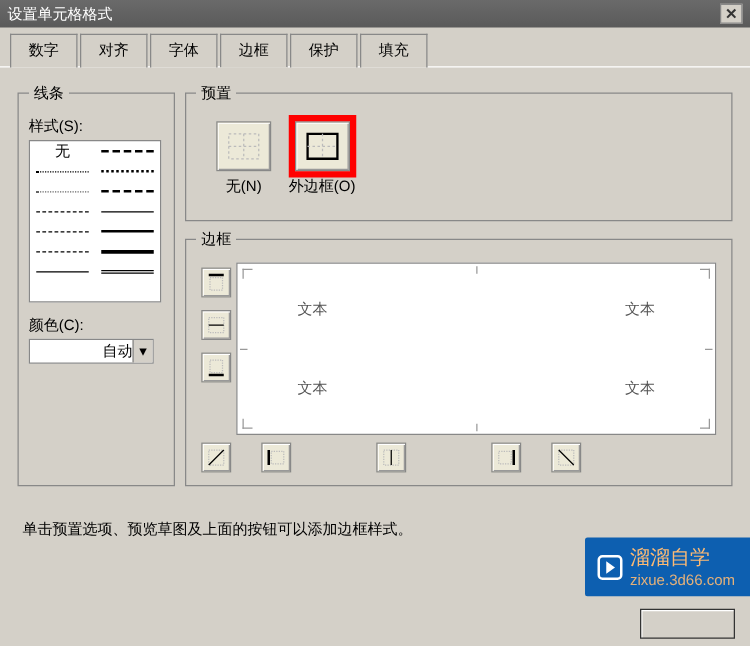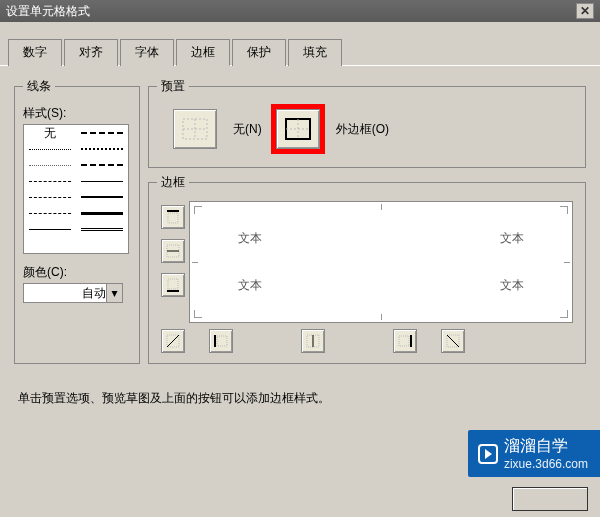--- a/index.html
+++ b/index.html
@@ -29,21 +29,21 @@
     background: #d4d0c8;
     border: 1px solid #888;
     text-align: center;
     line-height: 14px;
     color: #333;
     font-weight: bold;
     font-family: Arial;
   }
   .tabs {
     display: flex;
-    padding: 16px 8px 0 8px;
+    padding: 4px 8px 0 8px;
     border-bottom: 1px solid #fff;
     position: relative;
   }
   .tab {
     padding: 4px 14px;
     border: 1px solid #888;
     border-bottom: none;
     background: #d4d0c8;
     margin-right: 2px;
     position: relative;
@@ -134,23 +134,23 @@
     gap: 6px;
   }
   .preset-row {
     display: flex;
     gap: 14px;
     padding: 8px 16px;
     align-items: flex-start;
   }
   .preset-btn {
     display: flex;
-    flex-direction: row;
-    align-items: center;
-    gap: 16px;
+    flex-direction: column;
+    align-items: center;
+    gap: 4px;
   }
   .icon-btn {
     width: 44px; height: 40px;
     border: 1px solid #888;
     background: #ece9d8;
     display: flex;
     align-items: center;
     justify-content: center;
     box-shadow: inset 1px 1px #fff, inset -1px -1px #999;
   }
@@ -177,21 +177,21 @@
     background: #ece9d8;
     display: flex;
     align-items: center;
     justify-content: center;
     box-shadow: inset 1px 1px #fff, inset -1px -1px #999;
   }
   .preview {
     flex: 1;
     border: 1px solid #888;
     background: #fff;
-    height: 122px;
+    height: 138px;
     position: relative;
   }
   .preview-text {
     position: absolute;
     color: #555;
     font-size: 12px;
   }
   .corner {
     position: absolute;
     width: 8px; height: 8px;
@@ -211,21 +211,21 @@
   }
   .hint {
     padding: 14px 4px 0 4px;
     clear: both;
   }
   .watermark {
     position: absolute;
     right: 0;
     bottom: 40px;
     background: #0d5fb0;
-    color: #ffffff;
+    color: #fdba74;
     padding: 6px 12px 6px 10px;
     display: flex;
     align-items: center;
     gap: 6px;
     font-size: 16px;
     border-radius: 2px 0 0 2px;
   }
   .watermark .sub { font-size: 12px; opacity: .9; display:block; }
   .play-icon {
     width: 20px; height: 20px;

